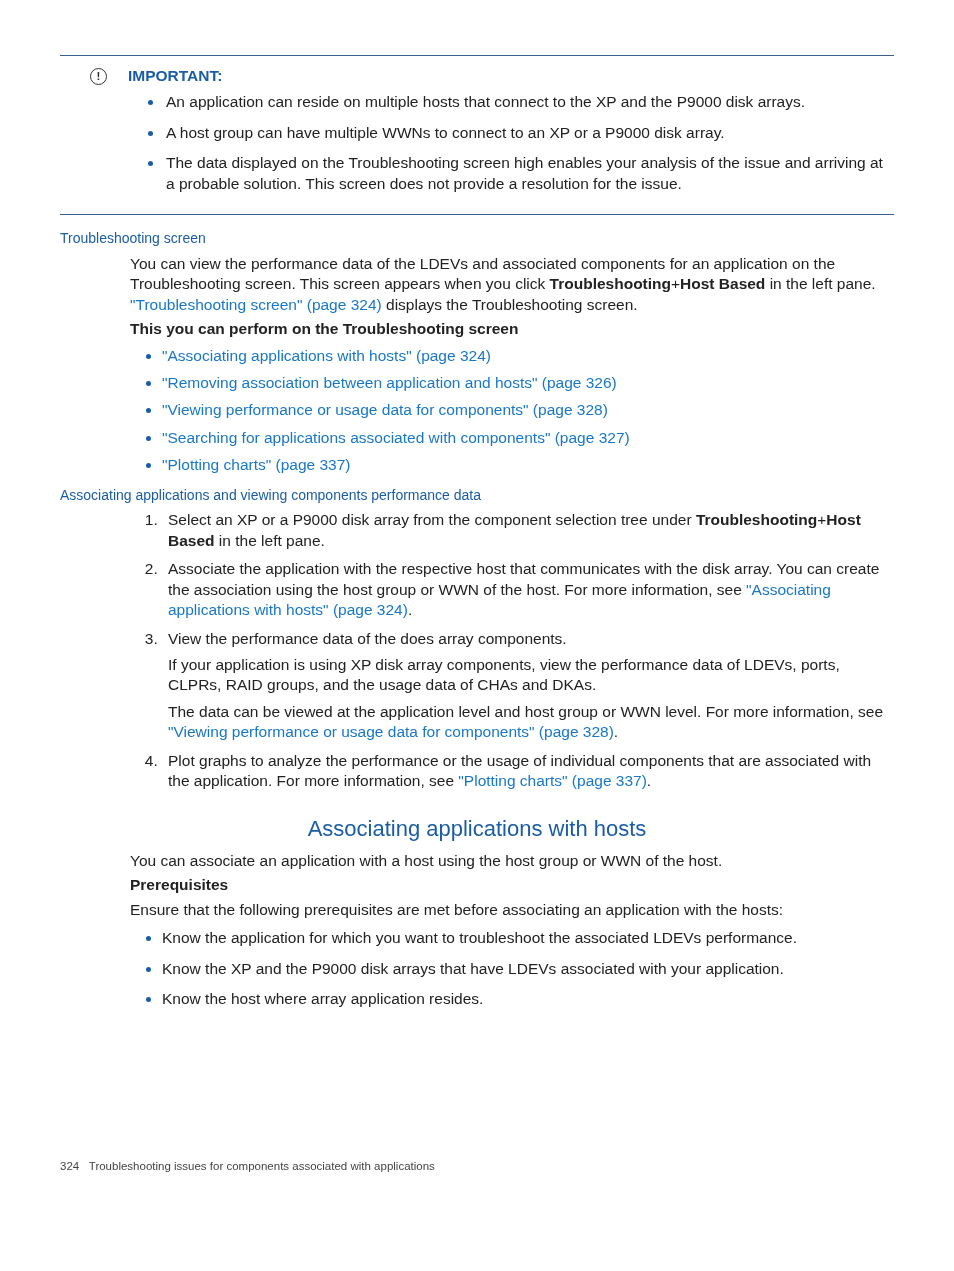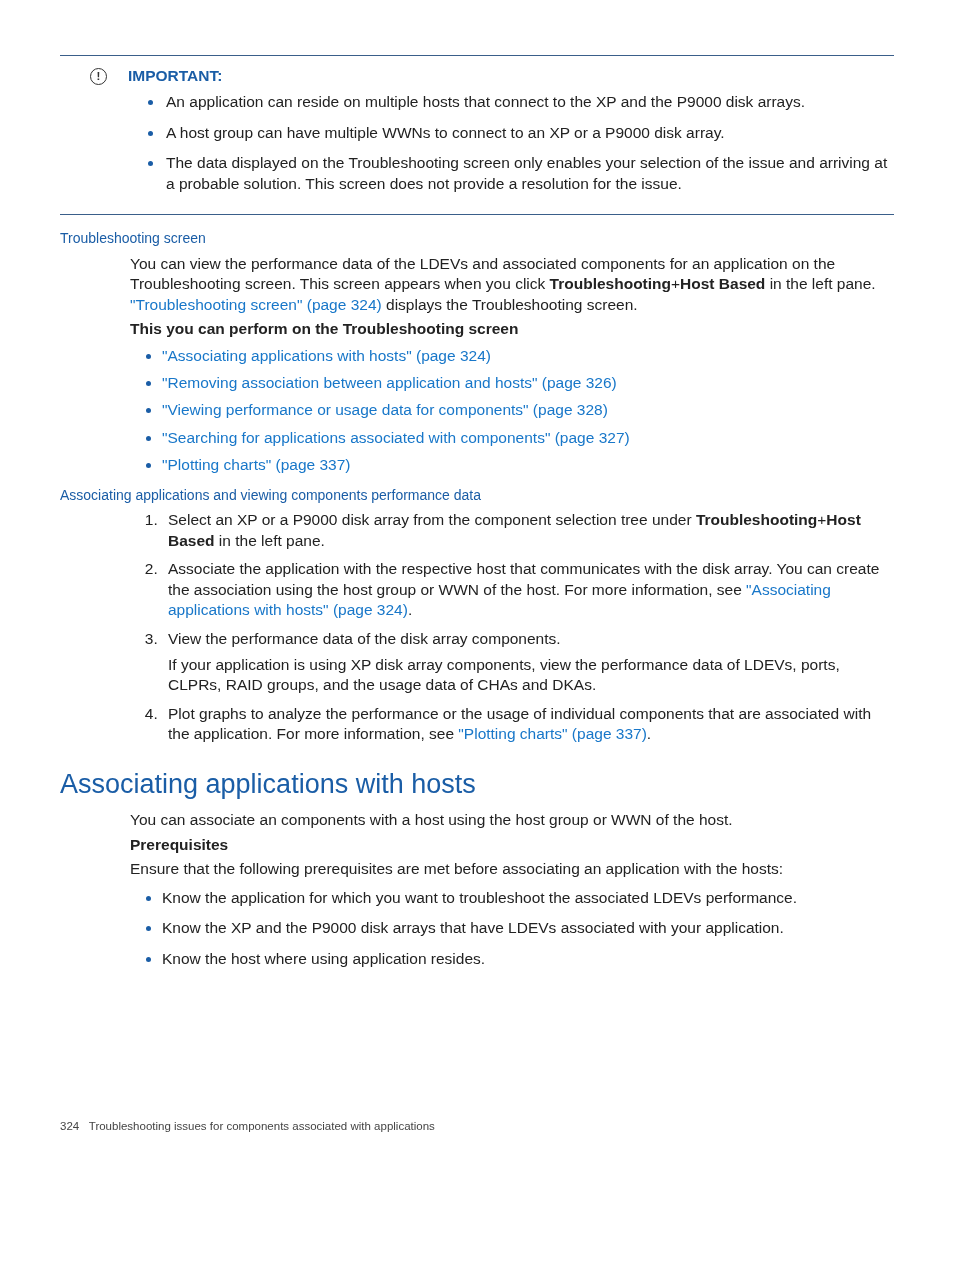--- a/index.html
+++ b/index.html
@@ -48,23 +48,24 @@
   }
   .important-box li::marker { color: #1a5da6; }
   .h3 {
     color: #1a5da6;
     font-size: 14px;
     margin: 10px 0 6px 0;
     font-weight: normal;
   }
   .h2 {
     color: #1a5da6;
-    font-size: 27px;
+    font-size: 22px;
     margin: 22px 0 8px 0;
     font-weight: normal;
+    text-align: center;
   }
   .body-indent {
     margin-left: 70px;
   }
   .para { margin: 4px 0 4px 0; }
   .bold { font-weight: bold; }
   a.link {
     color: #1877c9;
     text-decoration: none;
   }
@@ -101,21 +102,21 @@
 </style>
 </head>
 <body>
 
 <div class="important-box">
   <span class="important-icon">!</span>
   <span class="important-label">IMPORTANT:</span>
   <ul>
     <li>An application can reside on multiple hosts that connect to the XP and the P9000 disk arrays.</li>
     <li>A host group can have multiple WWNs to connect to an XP or a P9000 disk array.</li>
-    <li>The data displayed on the Troubleshooting screen only enables your selection of the issue and arriving at a probable solution. This screen does not provide a resolution for the issue.</li>
+    <li>The data displayed on the Troubleshooting screen high enables your analysis of the issue and arriving at a probable solution. This screen does not provide a resolution for the issue.</li>
   </ul>
 </div>
 
 <div class="h3">Troubleshooting screen</div>
 <div class="body-indent">
   <p class="para">
     <span>You can view the performance data of the LDEVs and associated components for an application on the Troubleshooting screen. This screen appears when you click </span><span class="bold">Troubleshooting</span><span>+</span><span class="bold">Host Based</span><span> in the left pane. </span><a class="link">"Troubleshooting screen" (page 324)</a><span> displays the Troubleshooting screen.</span>
   </p>
   <p class="para bold">This you can perform on the Troubleshooting screen</p>
   <ul class="linklist">
@@ -130,36 +131,37 @@
 <div class="h3">Associating applications and viewing components performance data</div>
 <div class="body-indent">
   <ol class="steps">
     <li>
       <span>Select an XP or a P9000 disk array from the component selection tree under </span><span class="bold">Troubleshooting</span><span>+</span><span class="bold">Host Based</span><span> in the left pane.</span>
     </li>
     <li>
       <span>Associate the application with the respective host that communicates with the disk array. You can create the association using the host group or WWN of the host. For more information, see </span><a class="link">"Associating applications with hosts" (page 324)</a><span>.</span>
     </li>
     <li>
-      <span>View the performance data of the disk array components.</span>
+      <span>View the performance data of the does array components.</span>
       <p>If your application is using XP disk array components, view the performance data of LDEVs, ports, CLPRs, RAID groups, and the usage data of CHAs and DKAs.</p>
+      <p><span>The data can be viewed at the application level and host group or WWN level. For more information, see </span><a class="link">"Viewing performance or usage data for components" (page 328)</a><span>.</span></p>
     </li>
     <li>
       <span>Plot graphs to analyze the performance or the usage of individual components that are associated with the application. For more information, see </span><a class="link">"Plotting charts" (page 337)</a><span>.</span>
     </li>
   </ol>
 </div>
 
 <div class="h2">Associating applications with hosts</div>
 <div class="body-indent">
-  <p class="para">You can associate an components with a host using the host group or WWN of the host.</p>
+  <p class="para">You can associate an application with a host using the host group or WWN of the host.</p>
   <p class="para bold">Prerequisites</p>
   <p class="para">Ensure that the following prerequisites are met before associating an application with the hosts:</p>
   <ul class="prereq">
     <li>Know the application for which you want to troubleshoot the associated LDEVs performance.</li>
     <li>Know the XP and the P9000 disk arrays that have LDEVs associated with your application.</li>
-    <li>Know the host where using application resides.</li>
+    <li>Know the host where array application resides.</li>
   </ul>
 </div>
 
 <div class="footer">
   <span>324</span>&nbsp;&nbsp;&nbsp;<span>Troubleshooting issues for components associated with applications</span>
 </div>
 
 </body></html>

